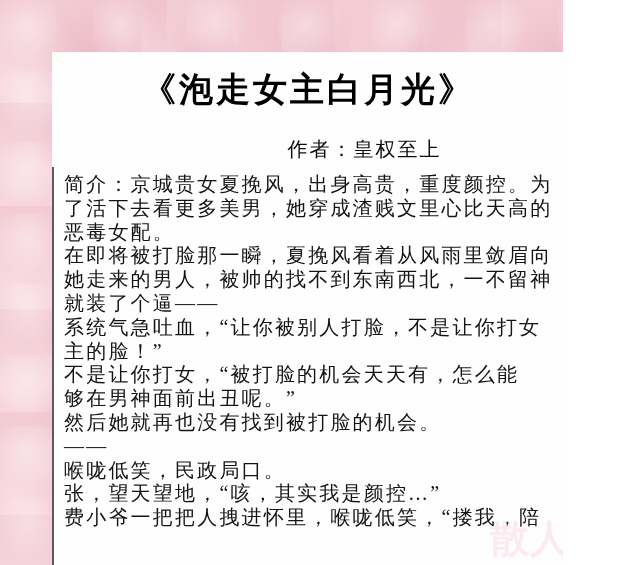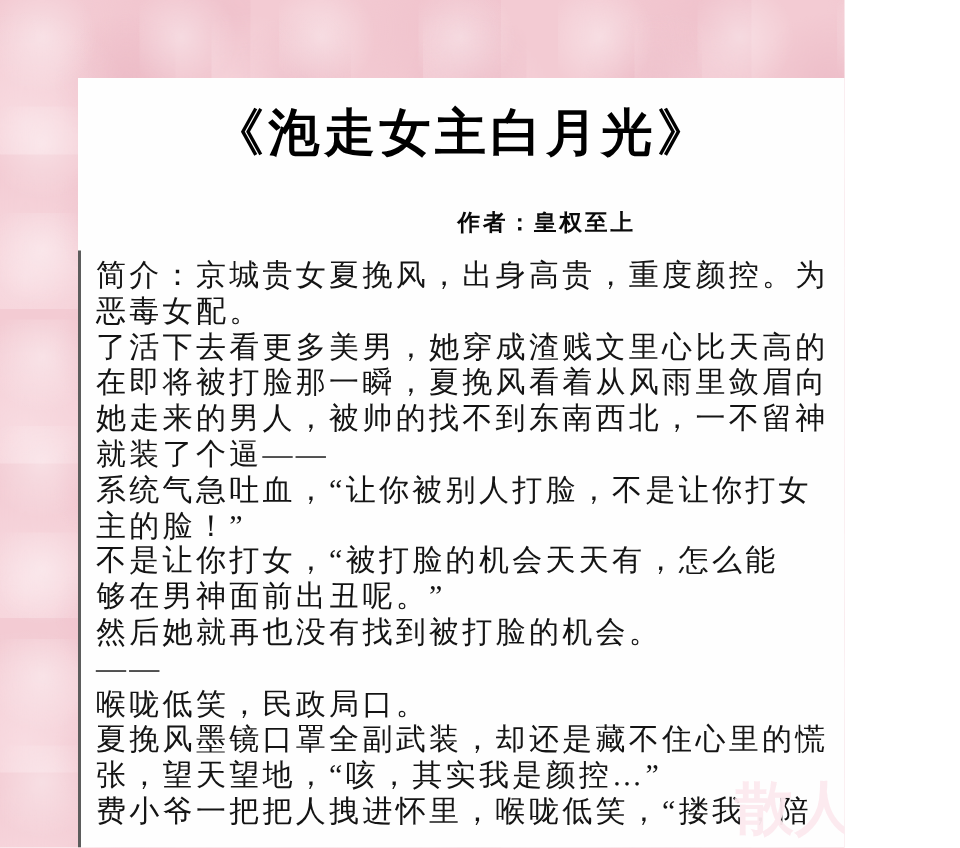--- a/index.html
+++ b/index.html
@@ -27,21 +27,21 @@
     background: #3f3f3f; opacity: 0.85;
   }
   .book-title {
     margin: 0; padding-top: 16px;
     font-size: 34px; line-height: 44px; font-weight: bold;
     letter-spacing: 3px; text-align: center; color: #000;
     transform: translateX(-10px);
   }
   .author-line {
     margin-top: 26px; line-height: 22px;
-    font-size: 15px; font-weight: bold; letter-spacing: 2px;
+    font-size: 20px; font-weight: normal; letter-spacing: 2px;
     text-align: center; padding-left: 92px; color: #0a0a0a;
   }
   .body-text {
     margin-top: 13px; padding-left: 12px; padding-right: 4px;
     color: #141414;
   }
   .body-text .line {
     font-size: 20px; line-height: 23.8px; letter-spacing: 2.2px;
     white-space: nowrap; font-weight: 500;
   }
@@ -55,32 +55,31 @@
 </style>
 </head>
 <body>
 
 <div class="stage">
   <div class="card">
     <h1 class="book-title">《泡走女主白月光》</h1>
     <div class="author-line">作者：皇权至上</div>
     <div class="body-text">
         <div class="line">简介：京城贵女夏挽风，出身高贵，重度颜控。为</div>
+        <div class="line">了活下去看更多美男，她穿成渣贱文里心比天高的</div>
         <div class="line">恶毒女配。</div>
-        <div class="line">了活下去看更多美男，她穿成渣贱文里心比天高的</div>
         <div class="line">在即将被打脸那一瞬，夏挽风看着从风雨里敛眉向</div>
         <div class="line">她走来的男人，被帅的找不到东南西北，一不留神</div>
         <div class="line">就装了个逼——</div>
         <div class="line">系统气急吐血，“让你被别人打脸，不是让你打女</div>
         <div class="line">主的脸！”</div>
         <div class="line">不是让你打女，“被打脸的机会天天有，怎么能</div>
         <div class="line">够在男神面前出丑呢。”</div>
         <div class="line">然后她就再也没有找到被打脸的机会。</div>
         <div class="line">——</div>
         <div class="line">喉咙低笑，民政局口。</div>
-        <div class="line">夏挽风墨镜口罩全副武装，却还是藏不住心里的慌</div>
         <div class="line">张，望天望地，“咳，其实我是颜控…”</div>
         <div class="line">费小爷一把把人拽进怀里，喉咙低笑，“搂我，陪</div>
       </div>
   </div>
   <div class="edge-line"></div>
   <div class="watermark">散人</div>
 </div>
 
 </body></html>

